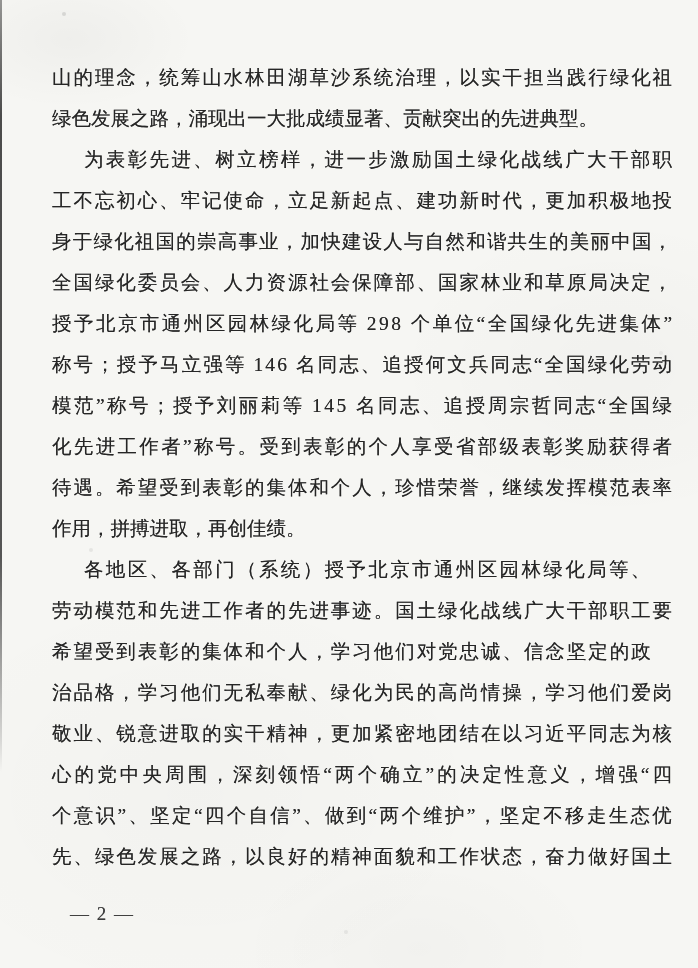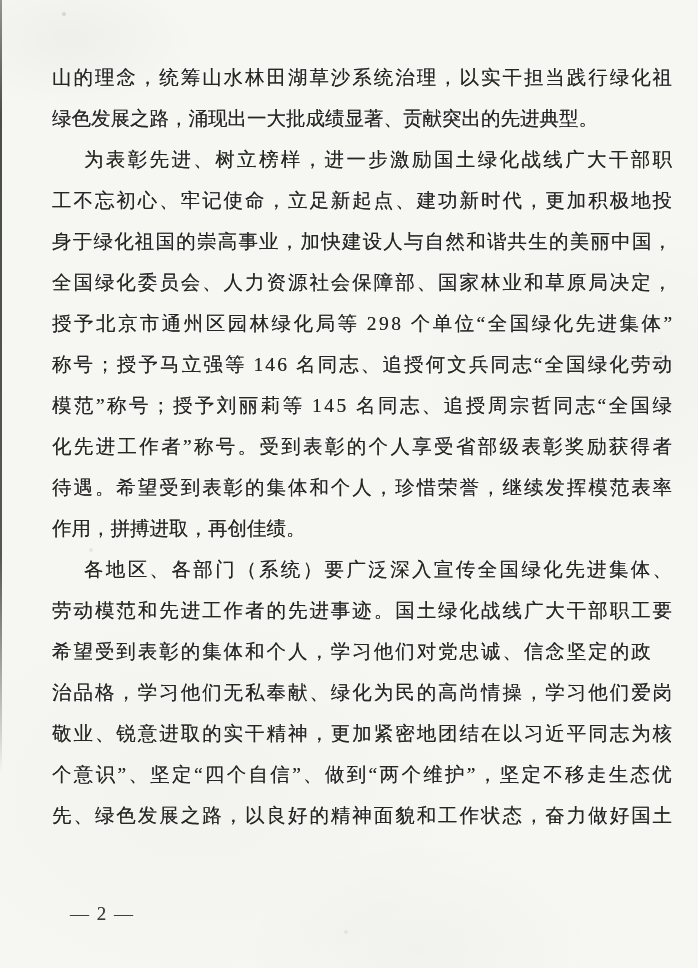--- a/index.html
+++ b/index.html
@@ -100,23 +100,24 @@
       <div class="line indent justify"><span class="txt" style="letter-spacing: 2.37px;">为表彰先进、树立榜样，进一步激励国土绿化战线广大干部职</span></div>
       <div class="line justify"><span class="txt" style="letter-spacing: 1.95px;">工不忘初心、牢记使命，立足新起点、建功新时代，更加积极地投</span></div>
       <div class="line justify"><span class="txt" style="letter-spacing: 1.21px;">身于绿化祖国的崇高事业，加快建设人与自然和谐共生的美丽中国，</span></div>
       <div class="line justify"><span class="txt" style="letter-spacing: 1.95px;">全国绿化委员会、人力资源社会保障部、国家林业和草原局决定，</span></div>
       <div class="line justify"><span class="txt" style="letter-spacing: 2.46px;">授予北京市通州区园林绿化局等 298 个单位“全国绿化先进集体”</span></div>
       <div class="line justify"><span class="txt" style="letter-spacing: 2.11px;">称号；授予马立强等 146 名同志、追授何文兵同志“全国绿化劳动</span></div>
       <div class="line justify"><span class="txt" style="letter-spacing: 2.46px;">模范”称号；授予刘丽莉等 145 名同志、追授周宗哲同志“全国绿</span></div>
       <div class="line justify"><span class="txt" style="letter-spacing: 2.33px;">化先进工作者”称号。受到表彰的个人享受省部级表彰奖励获得者</span></div>
       <div class="line justify"><span class="txt" style="letter-spacing: 1.95px;">待遇。希望受到表彰的集体和个人，珍惜荣誉，继续发挥模范表率</span></div>
       <div class="line"><span class="txt">作用，拼搏进取，再创佳绩。</span></div>
-      <div class="line indent justify"><span class="txt" style="letter-spacing: 2.37px;">各地区、各部门（系统）要广泛深入宣传全国绿化先进集体、</span></div>
+      <div class="line indent justify"><span class="txt" style="letter-spacing: 2.37px;">各地区、各部门（系统）授予北京市通州区园林绿化局等、</span></div>
       <div class="line justify"><span class="txt" style="letter-spacing: 1.95px;">劳动模范和先进工作者的先进事迹。国土绿化战线广大干部职工要</span></div>
       <div class="line justify"><span class="txt" style="letter-spacing: 1.95px;">希望受到表彰的集体和个人，学习他们对党忠诚、信念坚定的政</span></div>
       <div class="line justify"><span class="txt" style="letter-spacing: 1.95px;">治品格，学习他们无私奉献、绿化为民的高尚情操，学习他们爱岗</span></div>
       <div class="line justify"><span class="txt" style="letter-spacing: 1.95px;">敬业、锐意进取的实干精神，更加紧密地团结在以习近平同志为核</span></div>
+      <div class="line justify"><span class="txt" style="letter-spacing: 3.11px;">心的党中央周围，深刻领悟“两个确立”的决定性意义，增强“四</span></div>
       <div class="line justify"><span class="txt" style="letter-spacing: 2.32px;">个意识”、坚定“四个自信”、做到“两个维护”，坚定不移走生态优</span></div>
       <div class="line justify"><span class="txt" style="letter-spacing: 1.95px;">先、绿色发展之路，以良好的精神面貌和工作状态，奋力做好国土</span></div>
     </div>
   <div class="page-number">— 2 —</div>
   <div class="specks"></div>
 </div>
 
 </body></html>

